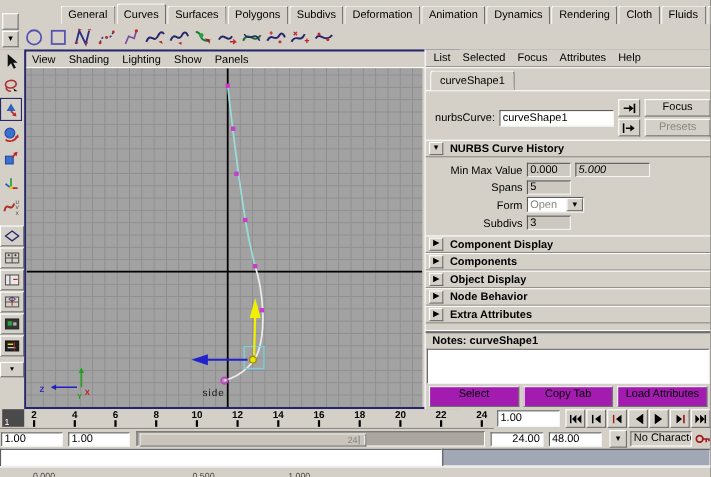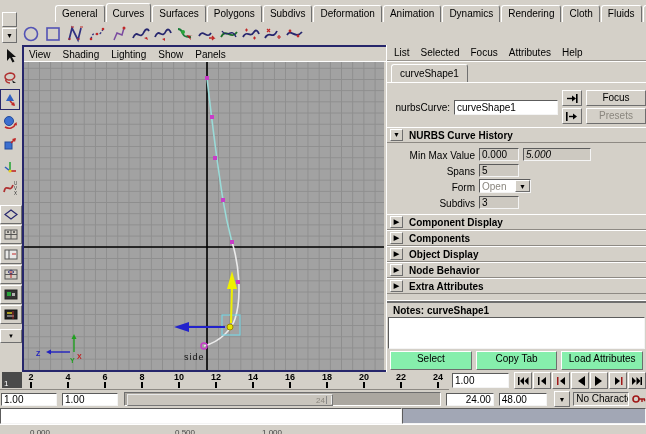--- a/index.html
+++ b/index.html
@@ -65,21 +65,21 @@
   .combo{display:flex;width:52px;height:14px;box-sizing:border-box;background:#ffffff;
     border:1px solid;border-color:#5c5c5c #f4f4f4 #f4f4f4 #5c5c5c;}
   .combo .txt{flex:1;color:#8a867e;padding:1px 2px;}
   .combo .arr{width:13px;background:#d4d0c8;font-size:7px;text-align:center;line-height:12px;}
   #ae-filler{flex:1;}
   #ae-noteshead{height:14px;border-top:2px solid #6e6e6e;box-shadow:0 -1px 0 #fff;
     font-weight:bold;display:flex;align-items:center;padding-left:6px;}
   #ae-notes{height:26px;background:#fff;margin:0 1px;border:1px solid;border-color:#5c5c5c #f4f4f4 #f4f4f4 #5c5c5c;
     resize:none;font-family:"Liberation Sans",sans-serif;font-size:10px;}
   #ae-btnrow{height:19px;display:flex;gap:4px;padding:2px 3px;}
-  .ae-btn{flex:1;background:#86efac;text-align:center;line-height:14px;}
+  .ae-btn{flex:1;background:#a21caf;text-align:center;line-height:14px;}
   
   #time-row{position:absolute;left:0;top:372px;width:646px;height:18px;background:#d4d0c8;}
   #ts-ruler{position:absolute;left:0;top:0;width:449px;height:17px;border-bottom:1px solid #8e8a84;}
   .ts-num{position:absolute;top:0;transform:translateX(-50%);font-size:9px;font-weight:bold;}
   .ts-tick{position:absolute;top:10px;width:2px;height:6px;background:#000;transform:translateX(-50%);}
   #ts-current{position:absolute;left:2px;top:0;width:20px;height:16px;background:#4a4a4a;color:#fff;
     font-size:8px;display:flex;align-items:flex-end;padding-left:2px;box-sizing:border-box;}
   #ts-timefield{position:absolute;left:452px;top:1px;width:57px;height:15px;}
   #pb-btns{position:absolute;left:514px;top:0;width:132px;height:17px;display:flex;gap:1px;}
   .pb-btn{flex:1;background:#d4d0c8;display:flex;align-items:center;justify-content:center;}

